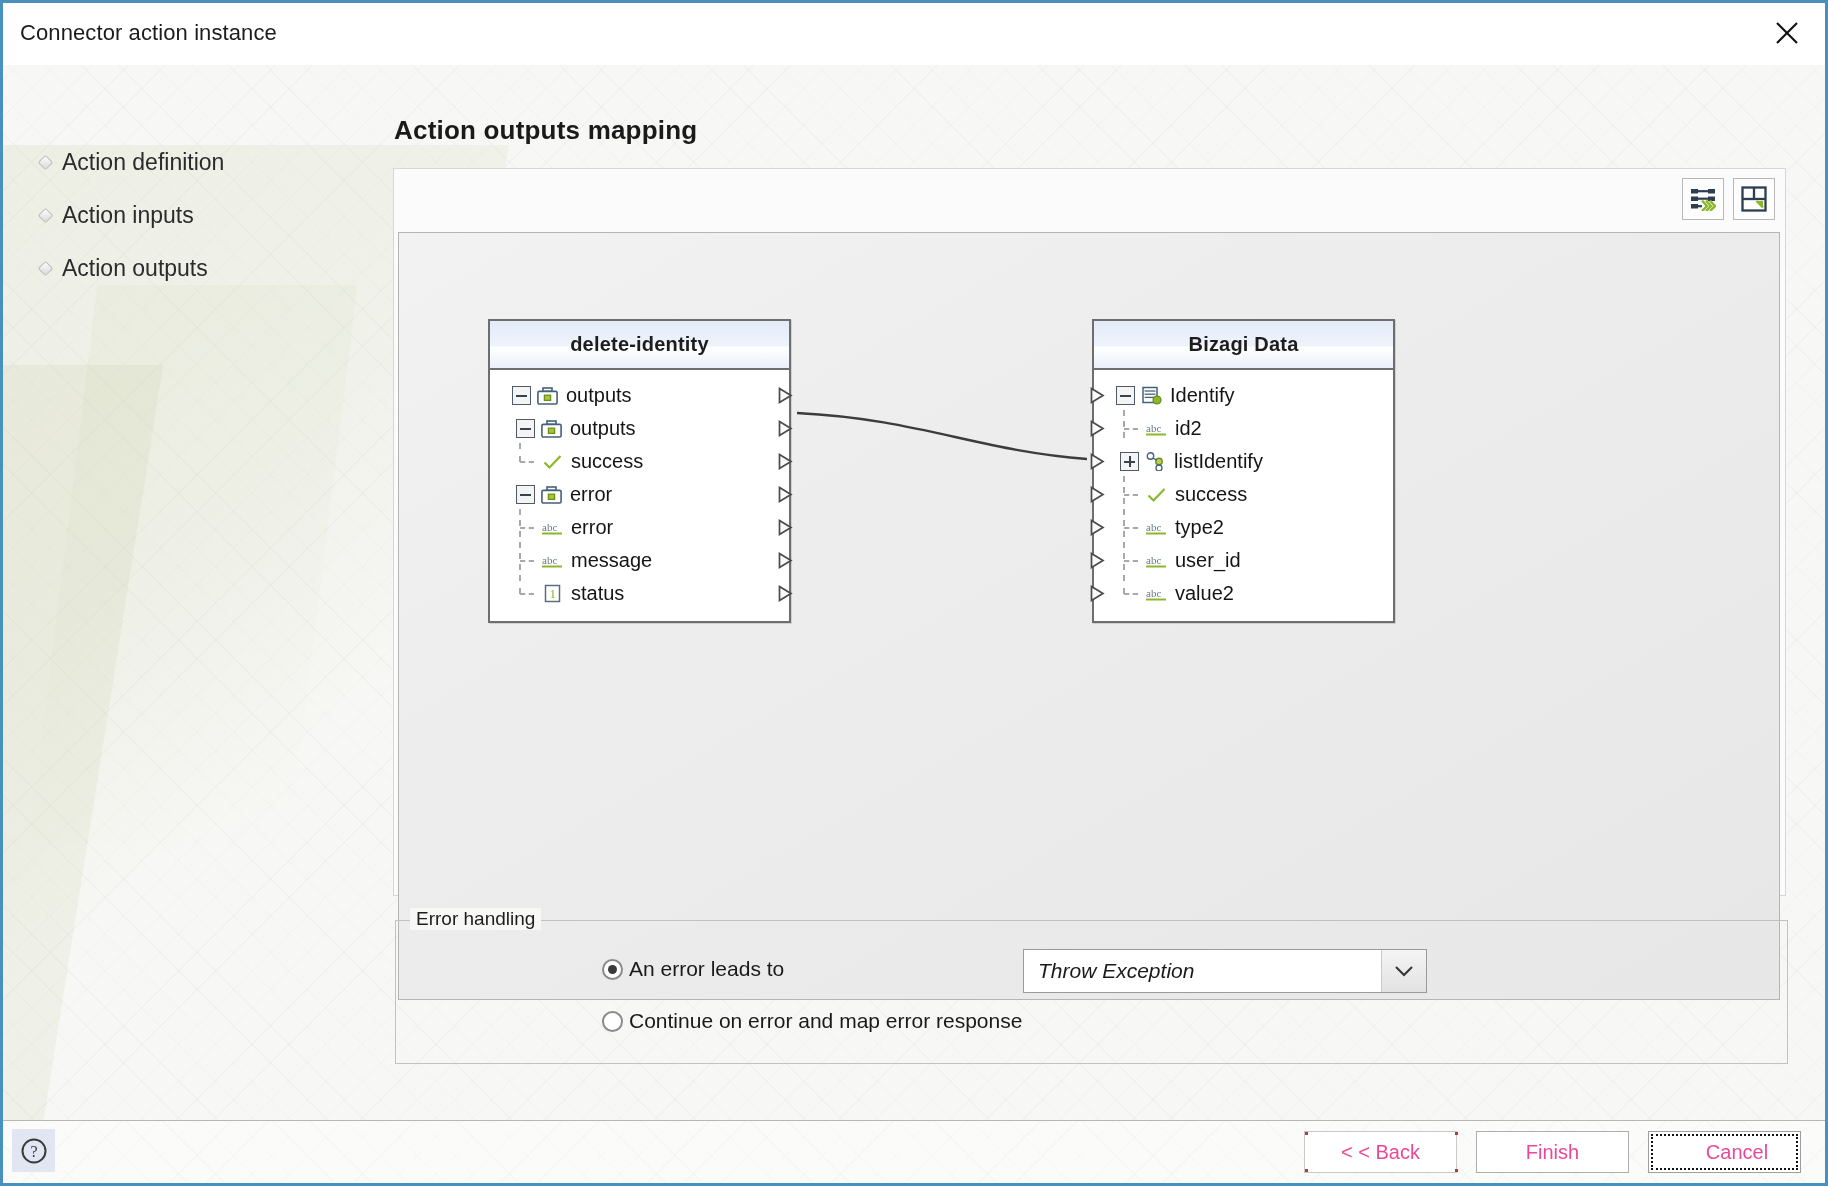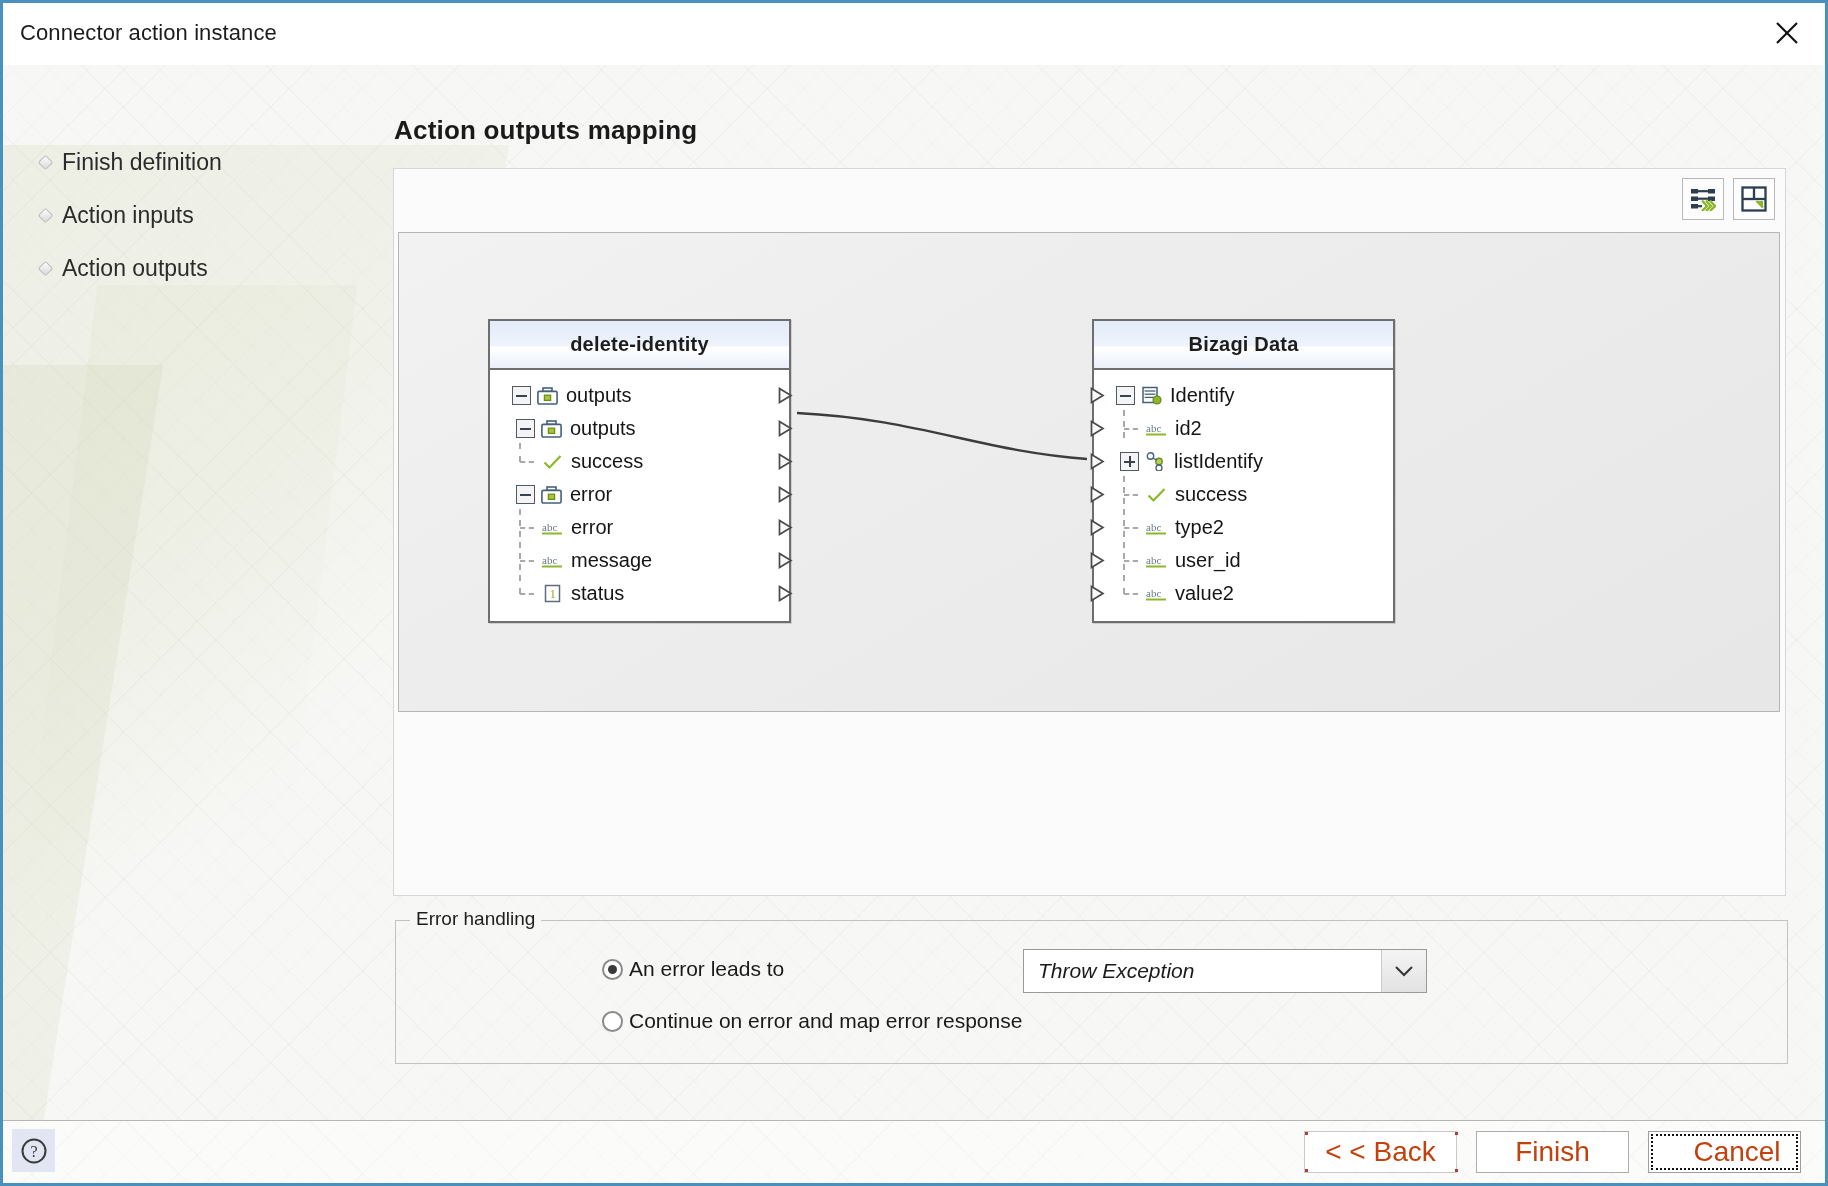--- a/index.html
+++ b/index.html
@@ -172,21 +172,21 @@
     box-sizing: border-box;
   }
   .tool-btn svg { display: block; }
 
   
   #canvas {
     position: absolute;
     left: 4px;
     top: 63px;
     width: 1382px;
-    height: 480px;
+    height: 768px;
     box-sizing: border-box;
     border: 1px solid #b5b5b5;
     background: linear-gradient(150deg, #f2f2f2 0%, #ececec 45%, #e7e7e7 100%);
     overflow: hidden;
   }
 
   
   .entity {
     position: absolute;
     box-sizing: border-box;
@@ -428,22 +428,22 @@
   }
   .btn {
     width: 153px;
     height: 42px;
     box-sizing: border-box;
     background: #ffffff;
     border: 1px solid #adadad;
     display: flex;
     align-items: center;
     justify-content: center;
-    font-size: 28px;
-    color: #c2410c;
+    font-size: 20px;
+    color: #ec4899;
     cursor: pointer;
     position: relative;
   }
   .btn.default-focus {
     border: 1px solid #c9c9c9;
   }
   .btn.default-focus::before,
   .btn.default-focus::after {
     content: "";
     position: absolute;
@@ -475,21 +475,21 @@
   </div>
 
   <div id="content">
     <div class="watermark" id="wm1"></div>
     <div class="watermark" id="wm2"></div>
     <div class="watermark" id="wm3"></div>
 
     <div id="steps">
       <div class="step">
         <span class="step-bullet"></span>
-        <span class="step-label">Finish definition</span>
+        <span class="step-label">Action definition</span>
       </div>
       <div class="step">
         <span class="step-bullet"></span>
         <span class="step-label">Action inputs</span>
       </div>
       <div class="step">
         <span class="step-bullet"></span>
         <span class="step-label">Action outputs</span>
       </div>
     </div>

